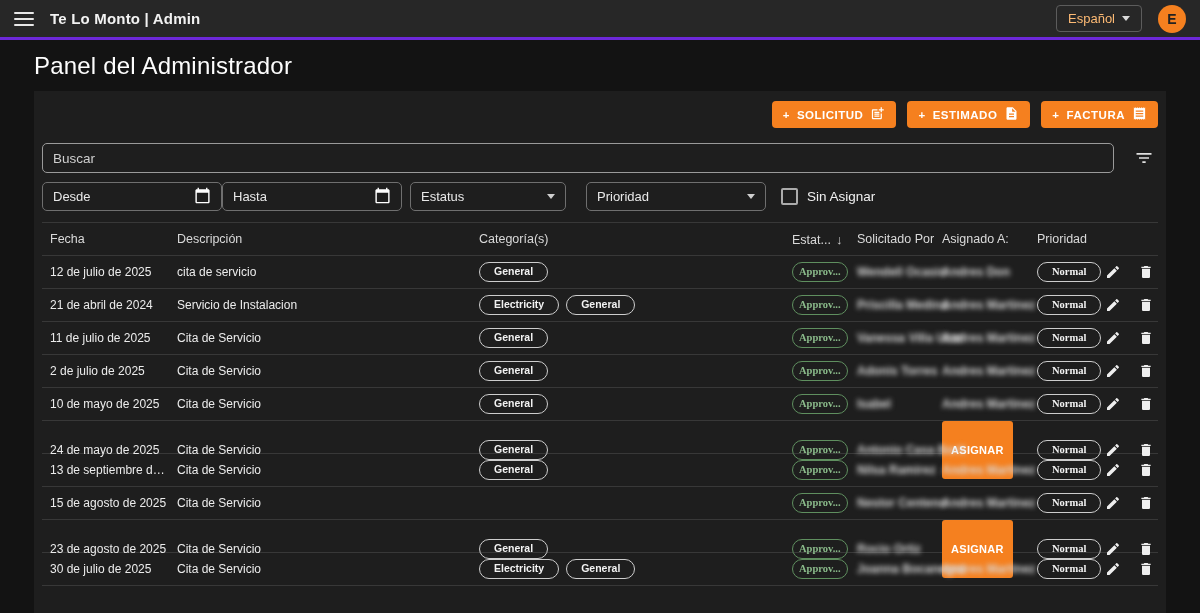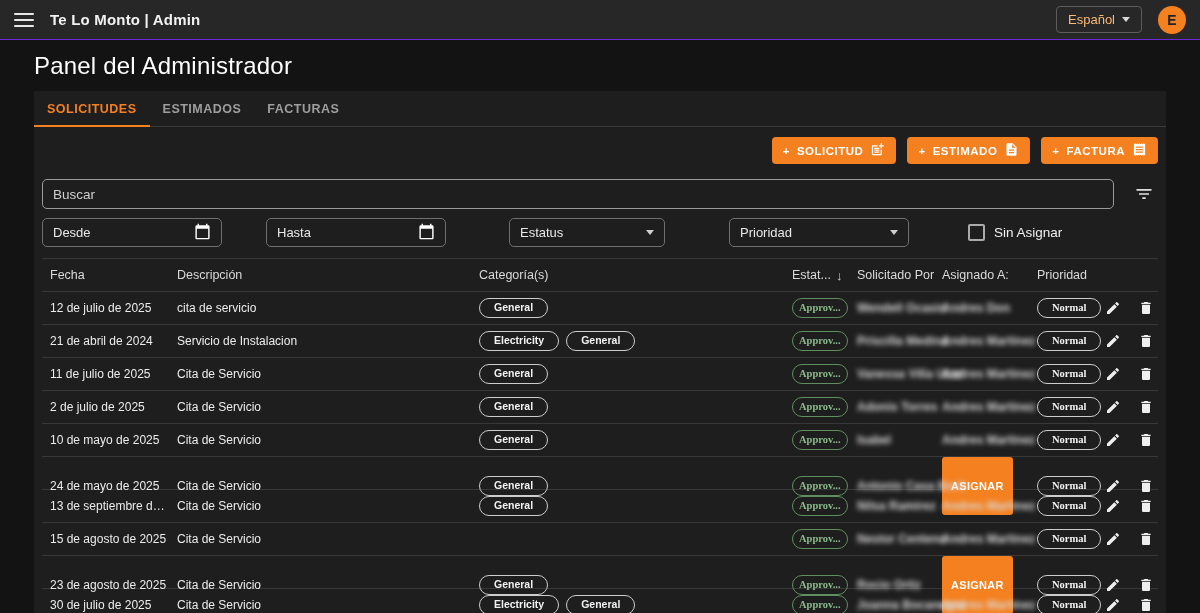--- a/index.html
+++ b/index.html
@@ -3,21 +3,21 @@
 <meta charset="utf-8">
 <style>
   * { box-sizing: border-box; margin: 0; padding: 0; }
   html,body { width:1200px; height:613px; }
   body {
     background:#131313; color:#fff;
     font-family:"Liberation Sans", sans-serif;
     overflow:hidden;
   }
   
-  .topbar { height:40px; background:#272727; display:flex; align-items:center; gap:16px; padding:0 14px; border-bottom:1px solid #6d28d9; }
+  .topbar { height:40px; background:#272727; display:flex; align-items:center; gap:16px; padding:0 14px; border-bottom:3px solid #6d28d9; }
   .menu-btn { width:20px; height:14px; display:flex; flex-direction:column; justify-content:space-between; background:none; border:none; cursor:pointer; }
   .menu-btn span { display:block; height:2px; background:#e8e8e8; border-radius:1px; }
   .app-title { font-size:15px; font-weight:700; color:#f2f2f2; letter-spacing:.2px; }
   .topbar-spacer { flex:1; }
   .lang-btn { display:flex; align-items:center; gap:7px; background:none; border:1px solid #5c5c5c; color:#fdba74; font-size:13px; padding:5px 11px; border-radius:4px; cursor:pointer; font-family:inherit; }
   .caret-down { width:0; height:0; border-left:4px solid transparent; border-right:4px solid transparent; border-top:5px solid #d9d9d9; }
   .avatar { width:28px; height:28px; border-radius:50%; background:#F5801F; color:#222; font-weight:700; font-size:14px; display:flex; align-items:center; justify-content:center; cursor:pointer; border:none; font-family:inherit; }
   
   .page-title { font-size:24px; font-weight:500; color:#fdfdfd; margin:12px 0 11px 34px; letter-spacing:.2px; }
   
@@ -31,35 +31,35 @@
   .action-btn { display:flex; align-items:center; gap:7px; background:#F5801F; border:none; color:#fff; font-weight:700; font-size:11.5px; letter-spacing:.5px; height:27px; padding:0 11px; border-radius:4px; cursor:pointer; font-family:inherit; }
   .action-btn svg { width:15px; height:15px; fill:#fff; }
   
   .search-row { display:flex; align-items:center; gap:16px; padding:15px 8px 0; }
   .search-box { flex:1; height:30px; border:1px solid #9a9a9a; border-radius:5px; display:flex; align-items:center; padding:0 10px; }
   .search-box input { background:transparent; border:none; outline:none; color:#eee; font-size:13.5px; width:100%; font-family:inherit; }
   .search-box input::placeholder { color:#cfcfcf; opacity:1; }
   .filter-btn { width:28px; height:28px; background:none; border:none; display:flex; align-items:center; justify-content:center; cursor:pointer; }
   .filter-btn svg { width:20px; height:20px; fill:#e0e0e0; }
   
-  .filters-row { display:flex; align-items:center; padding:9px 8px 0;gap:44px; }
+  .filters-row { display:flex; align-items:center; padding:9px 8px 0; }
   .field { height:29px; border:1px solid #6f6f6f; border-radius:5px; display:flex; align-items:center; justify-content:space-between; padding:0 10px; color:#e8e8e8; font-size:13px; cursor:pointer; background:none; font-family:inherit; }
   .field.date { width:180px; }
   .field svg { width:17px; height:17px; fill:#fff; }
   .f-hasta { }
-  .f-estatus { margin-left:19px; width:156px; }
+  .f-estatus { margin-left:8px; width:156px; }
   .f-prioridad { margin-left:20px; width:180px; }
   .field .caret-down { border-top-color:#cfcfcf; }
   .checkbox-wrap { margin-left:15px; display:flex; align-items:center; gap:9px; cursor:pointer; }
   .checkbox { width:17px; height:17px; border:2px solid #ababab; border-radius:2px; background:transparent; }
   .checkbox-label { font-size:13.5px; color:#f0f0f0; }
   
   .table { margin:11px 8px 0; border-top:1px solid #383838; }
   .trow { display:grid; grid-template-columns:127px 302px 313px 65px 85px 95px 66px 64px; align-items:center; height:33px; border-bottom:1px solid #383838; }
-  .hcell { padding-left:8px; font-size:12.5px; color:#dadada; font-weight:500; display:flex; align-items:flex-start; gap:5px; white-space:nowrap; overflow:hidden; cursor:pointer; }
+  .hcell { padding-left:8px; font-size:12.5px; color:#dadada; font-weight:500; display:flex; align-items:flex-end; gap:5px; white-space:nowrap; overflow:hidden; cursor:pointer; }
   .sort-arrow { font-size:13px; color:#cfcfcf; }
   .cell { padding-left:8px; font-size:12px; color:#ececec; font-weight:500; white-space:nowrap; overflow:hidden; text-overflow:ellipsis; }
   .cell.cats { overflow:visible; display:flex; gap:7px; }
   .cell.names { overflow:visible; }
   .cell.status-cell, .cell.prio-cell { overflow:visible;font-family:Liberation Serif, serif; }
   .chip { display:inline-block; border:1px solid #cdcdcd; border-radius:11px; padding:2px 14px; font-size:10.5px; font-weight:600; color:#f2f2f2; line-height:1.3; white-space:nowrap; }
   .chip.status { border-color:#5f8f5f; color:#8aba8a; padding:2px 6px; }
   .blurred { filter:blur(2.6px); color:#d8d8d8; font-weight:600; font-size:12px; white-space:nowrap; }
   .assign-btn { background:#F5801F; color:#fff; border:none; border-radius:3px; font-weight:700; font-size:11px; letter-spacing:.3px; padding:23px 9px; cursor:pointer; font-family:inherit; }
   .actions-cell { display:flex; gap:17px; padding-left:10px; overflow:visible; }
@@ -81,25 +81,20 @@
     <span>Español</span>
     <span class="caret-down"></span>
   </button>
   <button class="avatar">E</button>
 </header>
 
 <h1 class="page-title">Panel del Administrador</h1>
 
 <section class="card">
 
-  <nav class="tabs">
-    <button class="tab active">SOLICITUDES</button>
-    <button class="tab">ESTIMADOS</button>
-    <button class="tab">FACTURAS</button>
-  </nav>
 
   <div class="actions-row">
     <button class="action-btn">
       <span>+</span>
       <span>SOLICITUD</span>
       <span><svg viewBox="0 0 24 24" width="15" height="15" fill="#fff">
             <path d="M17 19.22H5V7h7V5H5c-1.1 0-2 .9-2 2v12c0 1.1.9 2 2 2h12c1.1 0 2-.9 2-2v-7h-2v7.22zM19 2h-2v3h-3v2h3v3h2V7h3V5h-3V2zM7 9h8v2H7zM7 12v2h8v-2H7zM7 15h8v2H7z"></path>
           </svg></span>
     </button>
     <button class="action-btn">

